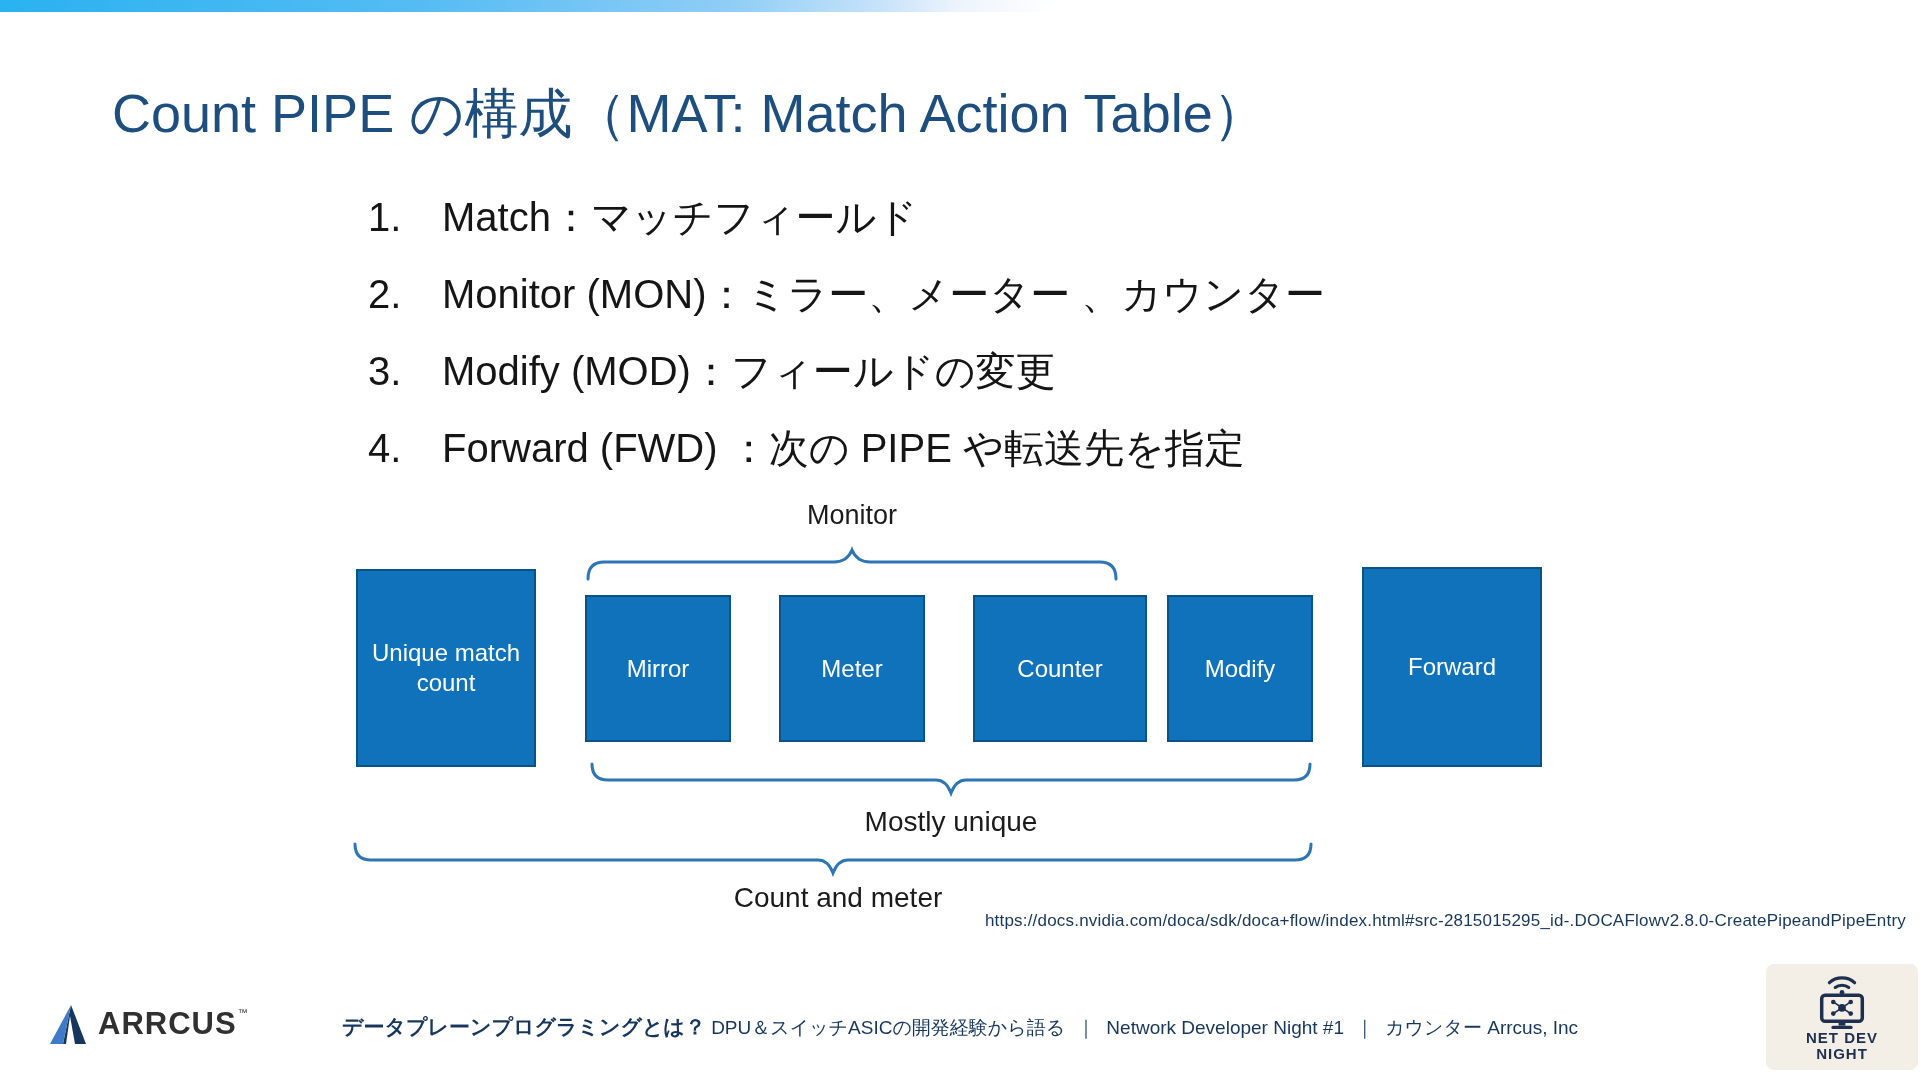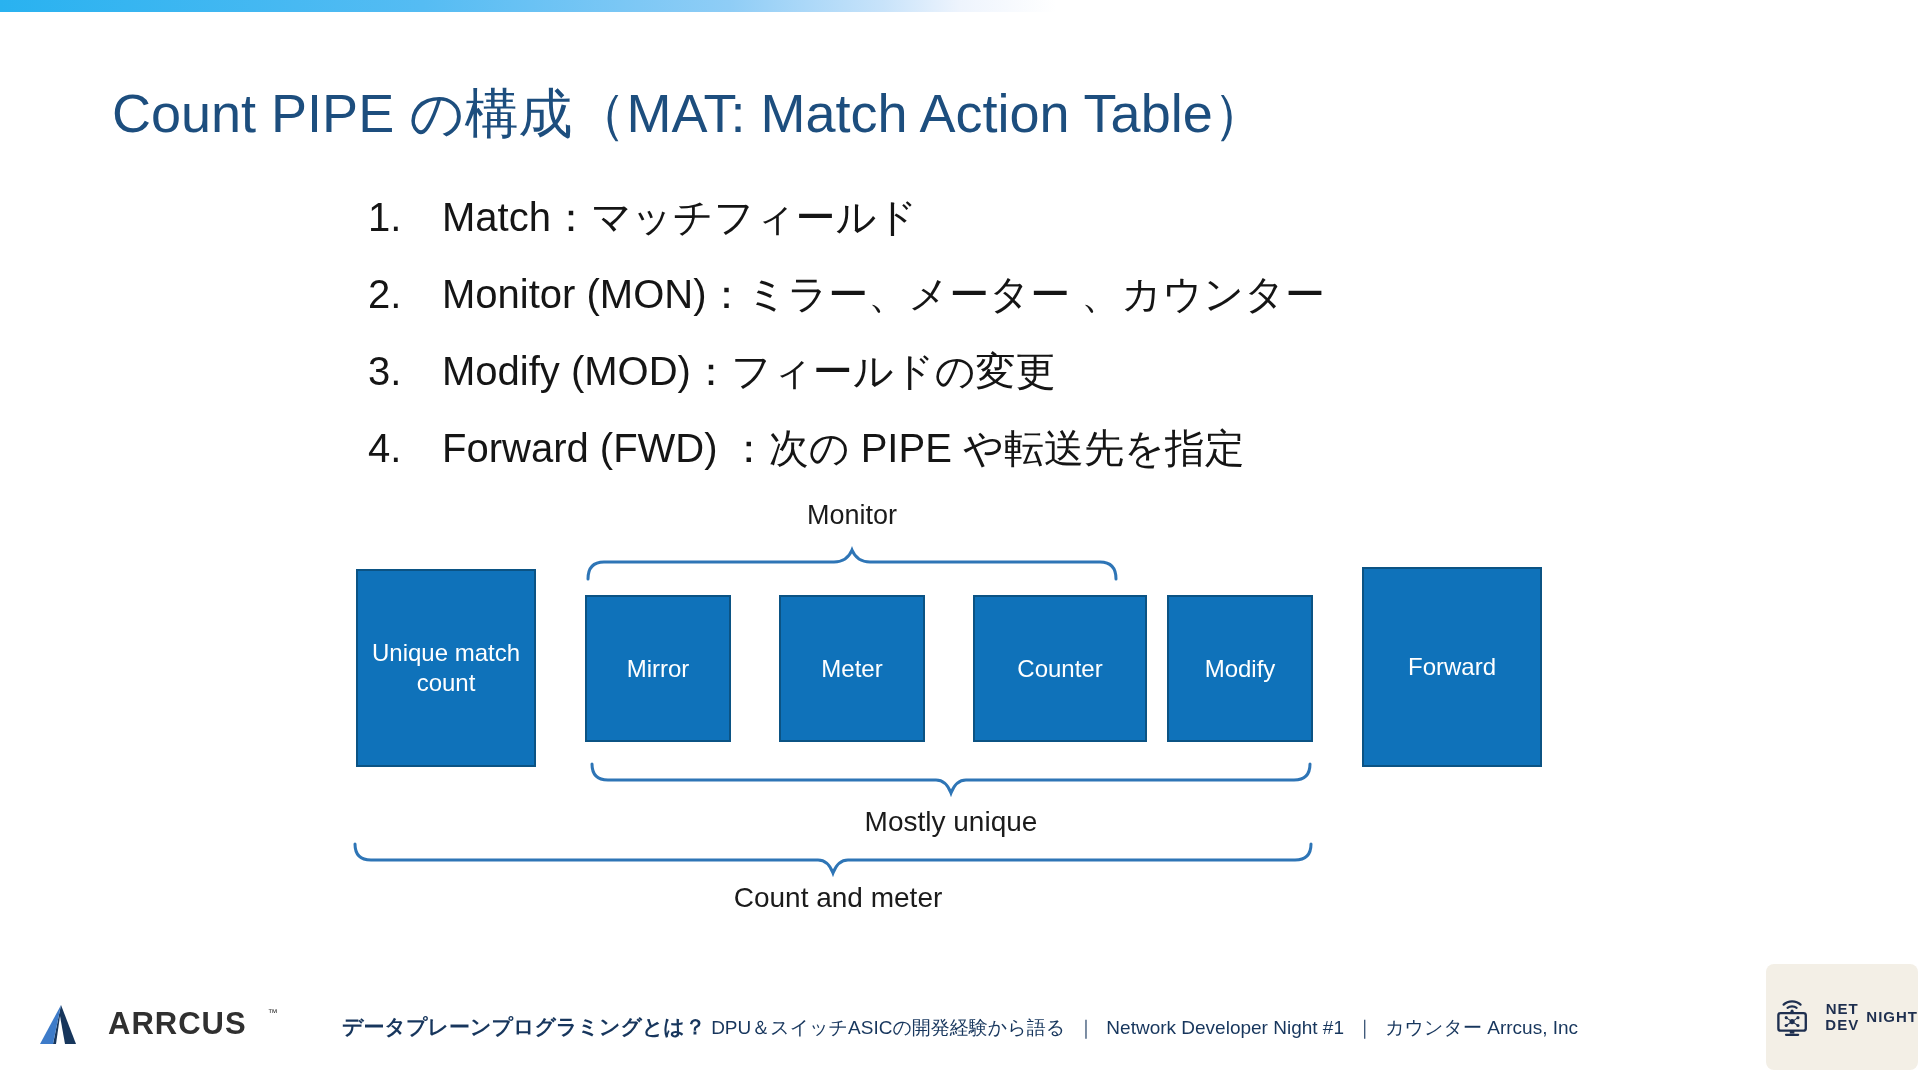--- a/index.html
+++ b/index.html
@@ -53,28 +53,28 @@
   .citation{position:absolute;right:14px;top:904px;text-align:right;}
   .cite-quote{font-size:27px;font-weight:700;color:#1f5c9e;white-space:nowrap;}
   .cite-url{margin-top:7px;font-size:17px;color:#17365d;white-space:nowrap;letter-spacing:0.2px;}
   
   .footer-text{
     position:absolute;left:0;top:1014px;width:1920px;text-align:center;
     font-size:19px;color:#17365d;white-space:nowrap;line-height:26px;
   }
   .footer-text .seg-bold{font-weight:700;font-size:21px;}
   .footer-text .seg-sep{margin:0 6px;color:#17365d;}
-  .arrcus{position:absolute;left:36px;top:1004px;display:flex;align-items:center;gap:20px;}
+  .arrcus{position:absolute;left:46px;top:1004px;display:flex;align-items:center;}
   .arrcus-text{font-size:31px;font-weight:700;color:#303030;letter-spacing:1px;margin-left:8px;}
   .arrcus-tm{font-size:10px;color:#303030;vertical-align:top;position:relative;top:-12px;margin-left:1px;}
   
   .badge{
     position:absolute;left:1766px;top:964px;width:152px;height:106px;
     background:#f3efe6;border-radius:8px;
-    display:flex;flex-direction:row;align-items:center;justify-content:center;
+    display:flex;flex-direction:column;align-items:center;justify-content:center;
   }
   .badge-text{font-size:15px;font-weight:700;color:#1e2f4f;letter-spacing:1px;
     line-height:16px;text-align:center;}
 </style>
 </head>
 <body>
 
 <div class="topbar"></div>
 
 <h1 class="title">Count PIPE の構成（MAT: Match Action Table）</h1>
@@ -132,20 +132,21 @@
 
   <svg class="brace brace-pipeline" width="962" height="36" viewBox="0 0 962 36">
     <path d="M3,2 Q3,18 19,18 L466,18 Q476,18 481,31 Q486,18 496,18 L943,18 Q959,18 959,2" fill="none" stroke-width="3" stroke-linecap="round" stroke="#2e75b6"></path>
   </svg>
   <div class="diag-label pipeline-label">
     <div>Count and meter</div>
   </div>
 </div>
 
 <div class="citation">
+  <div class="cite-url">https://docs.nvidia.com/doca/sdk/doca+flow/index.html#src-2815015295_id-.DOCAFlowv2.8.0-CreatePipeandPipeEntry</div>
 </div>
 
 <div class="arrcus">
   <svg width="44" height="40" viewBox="0 0 44 40">
     <polygon points="25,1 40,40 17,40" fill="#17365c"></polygon>
     <polygon points="25,1 17,40 4,40" fill="#3d7bc9"></polygon>
     <polygon points="24,12 29,40 20,40" fill="#ffffff"></polygon>
   </svg>
   <span class="arrcus-text">ARRCUS</span>
   <span class="arrcus-tm">™</span>

